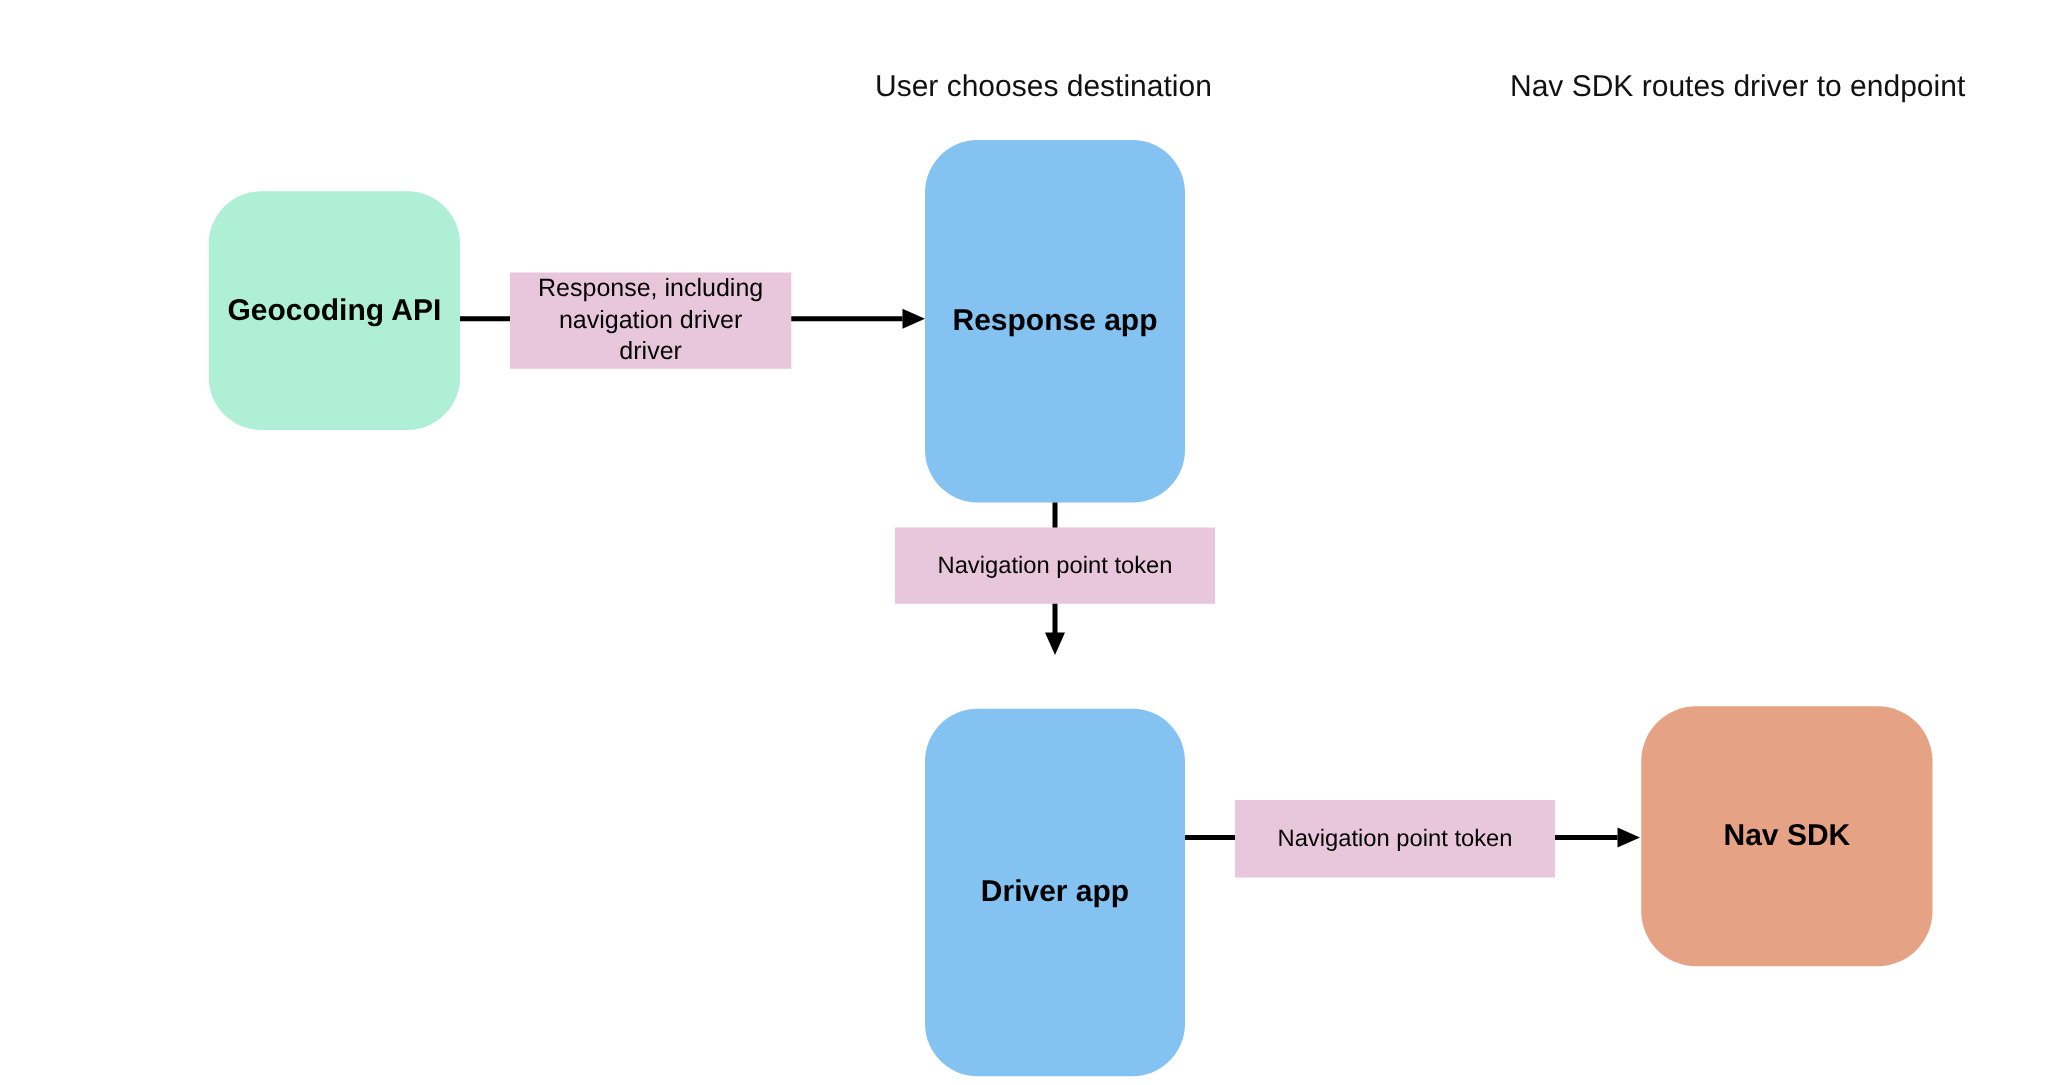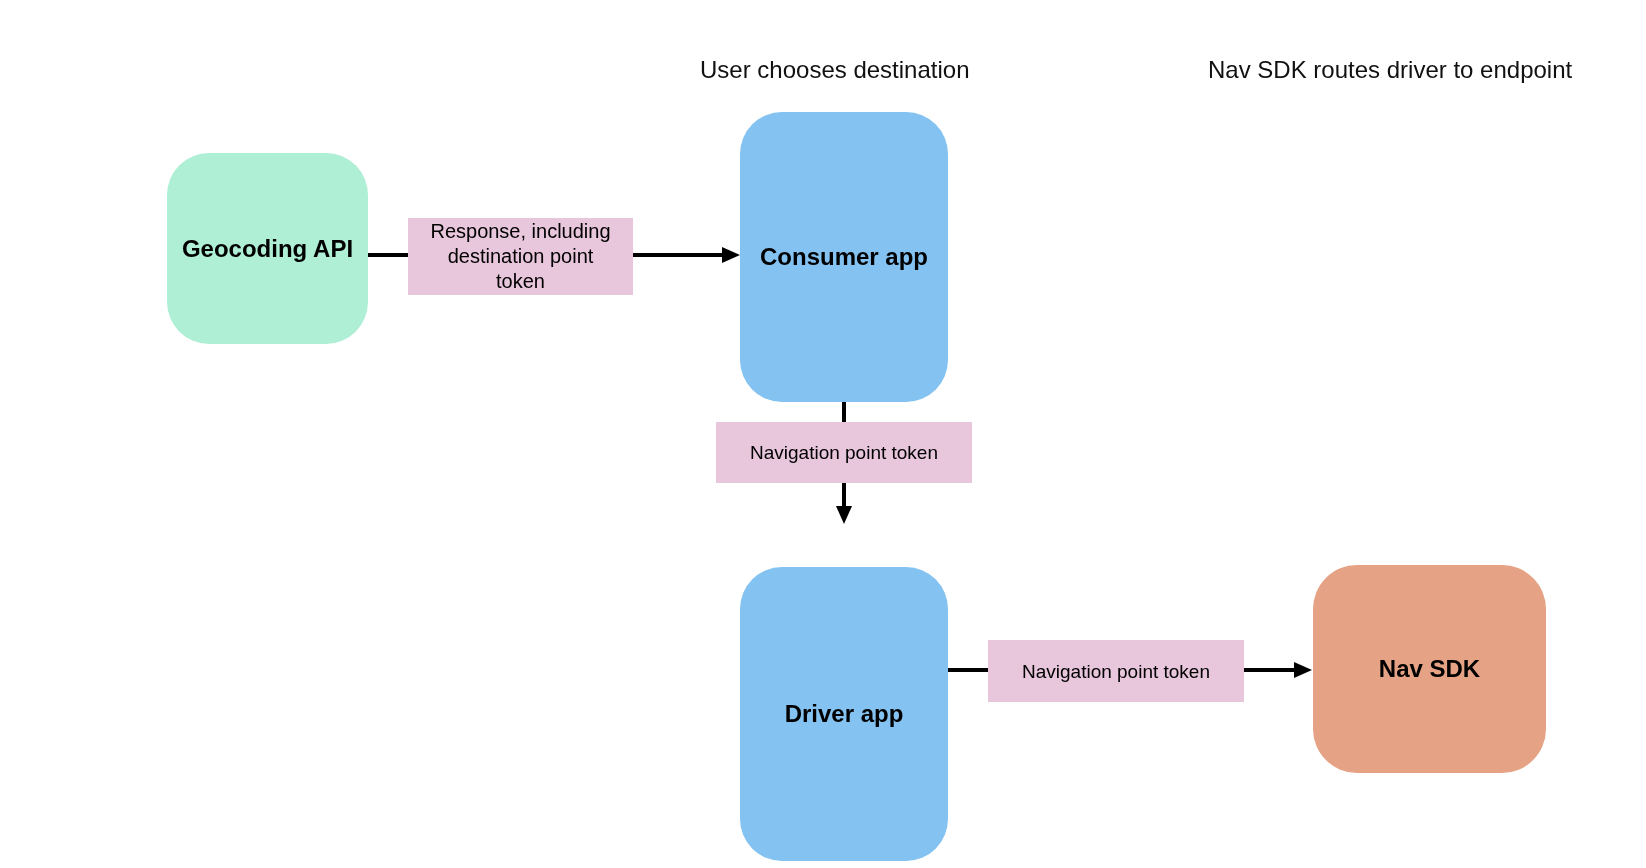--- a/index.html
+++ b/index.html
@@ -87,37 +87,37 @@
 <div class="canvas">
 
   <div class="col-header" style="left:1208px; top:55px;">Nav SDK routes driver to endpoint</div>
   <div class="col-header" style="left:700px; top:55px;">User chooses destination</div>
 
   <div class="node node-geocoding">
     <span>Geocoding API</span>
   </div>
 
   <div class="node node-consumer">
-    <span>Consumer app</span>
+    <span>Response app</span>
   </div>
 
   <div class="node node-driver">
     <span>Driver app</span>
   </div>
 
   <div class="node node-navsdk">
     <span>Nav SDK</span>
   </div>
 
   <div class="hline" style="left:368px; top:253px; width:40px;"></div>
 
   <div class="edge-label edge-label-response">
     <span>Response, including</span>
-    <span>destination point</span>
-    <span>token</span>
+    <span>navigation driver</span>
+    <span>driver</span>
   </div>
 
   <div class="hline" style="left:633px; top:253px; width:89px;"></div>
   <div class="arrowhead-right" style="left:722px; top:247px;"></div>
 
   <div class="vline" style="left:842px; top:402px; height:21px;"></div>
 
   <div class="edge-label edge-label-token-1">
     <span>Navigation point token</span>
   </div>

